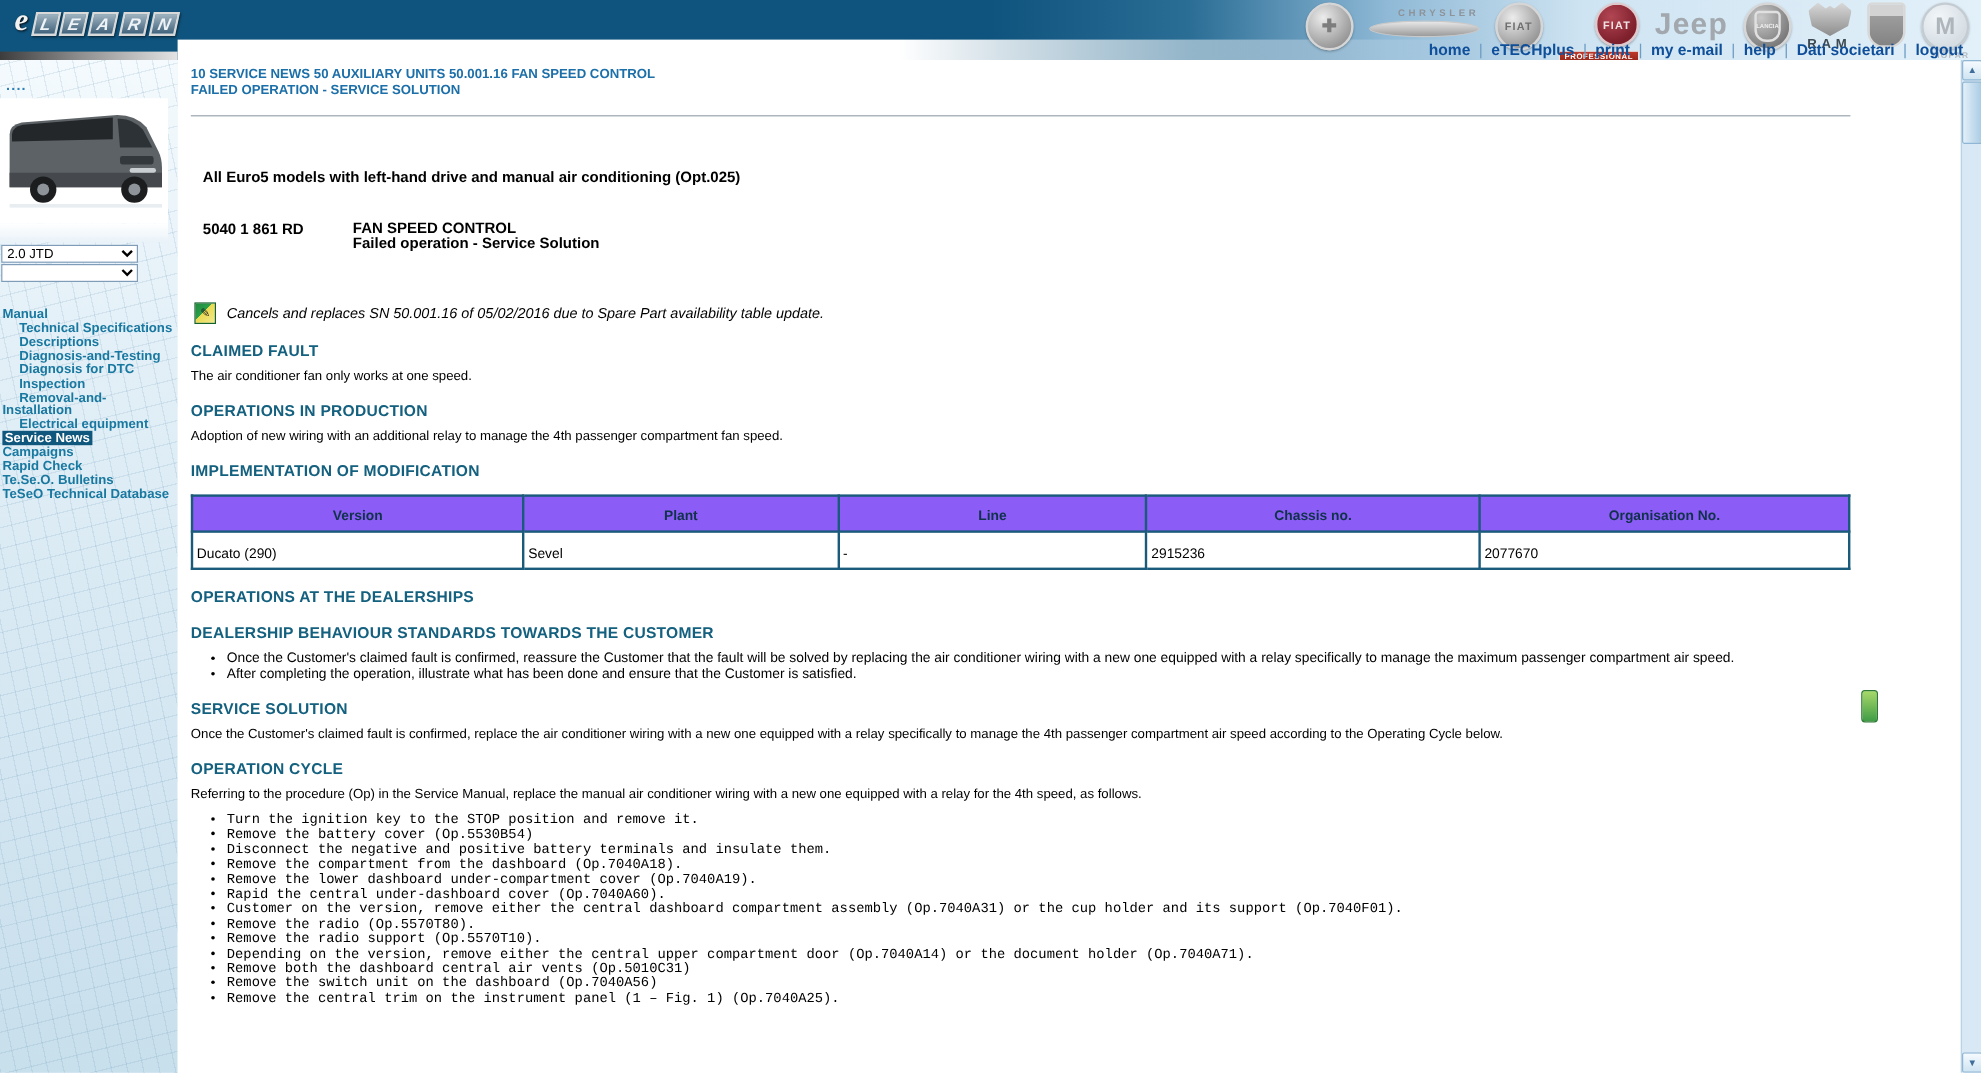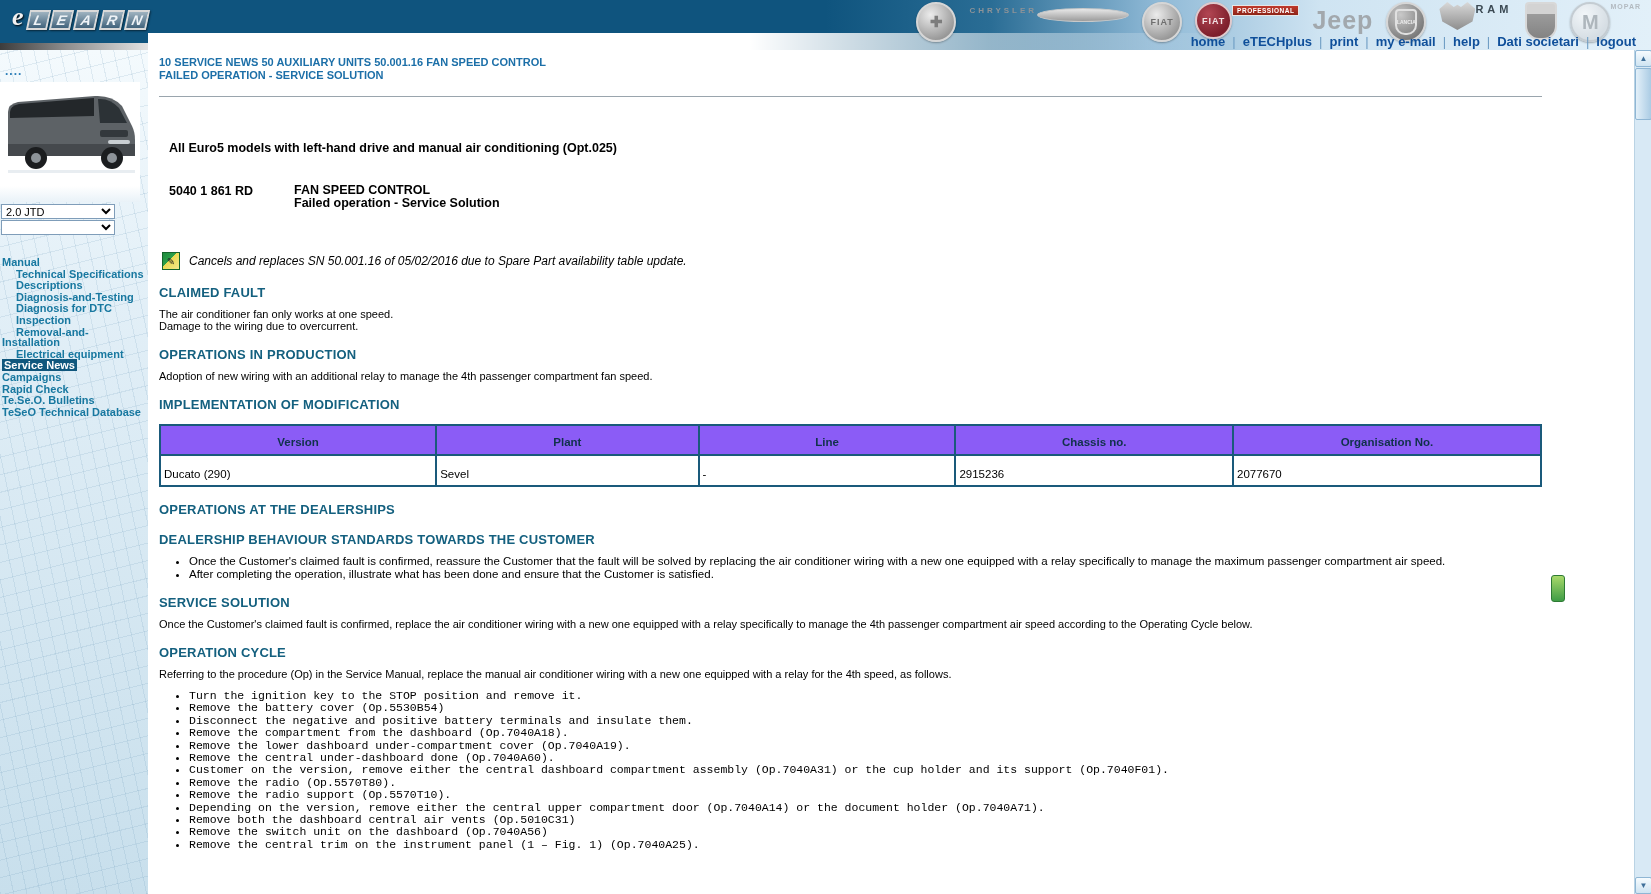--- a/index.html
+++ b/index.html
@@ -26,21 +26,21 @@
     display:inline-block; font:italic bold 26px/24px "Liberation Serif", serif;
     color:#f2f2f2; margin-right:4px; text-shadow:1px 1px 2px #000;
   }
   .elogo .lbox {
     display:inline-block; border:2px solid #d9d9d9; margin-right:3px; padding:0 4px;
     font:italic bold 14px/16px "Liberation Sans", sans-serif; color:#eef3f7;
     background:linear-gradient(180deg,#9fb3c0,#41637c);
     transform:skewX(-12deg); box-shadow:1px 1px 2px rgba(0,0,0,.55);
   }
   .brands { position:absolute; top:2px; right:10px; display:flex; align-items:flex-start; gap:13px; }
-  .brand { display:flex; flex-direction:row; align-items:flex-start; }
+  .brand { display:flex; flex-direction:column; align-items:flex-end; }
   .bcircle {
     width:40px; height:40px; border-radius:50%;
     background:radial-gradient(circle at 35% 30%, #ececec, #a8a8a8 60%, #7c7c7c);
     border:2px solid #d6d6d6; display:flex; align-items:center; justify-content:center;
     color:#666; font-weight:bold; box-shadow:0 1px 2px rgba(0,0,0,.3);
   }
   .alfa-glyph { font-size:15px; color:#7d7d7d; }
   .chrysler { margin-top:4px; }
   .chrysler .cname { font-size:8px; font-weight:bold; letter-spacing:3px; color:#8d9398; }
   .wing { width:92px; height:14px; border-radius:50%;
@@ -255,21 +255,20 @@
     </div>
 
     <div class="note-row">
       <div class="note-icon">✎</div>
       <span class="note-text">Cancels and replaces SN 50.001.16 of 05/02/2016 due to Spare Part availability table update.</span>
     </div>
 
     <h3 class="sec">CLAIMED FAULT</h3>
     <p class="sec-body">The air conditioner fan only works at one speed.</p>
 
-    <p class="sec-body">Damage to the wiring due to overcurrent.</p>
 
     <h3 class="sec">OPERATIONS IN PRODUCTION</h3>
     <p class="sec-body">Adoption of new wiring with an additional relay to manage the 4th passenger compartment fan speed.</p>
 
     <h3 class="sec">IMPLEMENTATION OF MODIFICATION</h3>
 
     <table class="impl">
       <thead>
         <tr>
           <th style="width:20%">Version</th>
@@ -302,21 +301,21 @@
     <p class="sec-body">Once the Customer's claimed fault is confirmed, replace the air conditioner wiring with a new one equipped with a relay specifically to manage the 4th passenger compartment air speed according to the Operating Cycle below.</p>
 
     <h3 class="sec">OPERATION CYCLE</h3>
     <p class="sec-body">Referring to the procedure (Op) in the Service Manual, replace the manual air conditioner wiring with a new one equipped with a relay for the 4th speed, as follows.</p>
     <ul class="steps">
       <li>Turn the ignition key to the STOP position and remove it.</li>
       <li>Remove the battery cover (Op.5530B54)</li>
       <li>Disconnect the negative and positive battery terminals and insulate them.</li>
       <li>Remove the compartment from the dashboard (Op.7040A18).</li>
       <li>Remove the lower dashboard under-compartment cover (Op.7040A19).</li>
-      <li>Remove the central under-dashboard done (Op.7040A60).</li>
+      <li>Rapid the central under-dashboard cover (Op.7040A60).</li>
       <li>Customer on the version, remove either the central dashboard compartment assembly (Op.7040A31) or the cup holder and its support (Op.7040F01).</li>
       <li>Remove the radio (Op.5570T80).</li>
       <li>Remove the radio support (Op.5570T10).</li>
       <li>Depending on the version, remove either the central upper compartment door (Op.7040A14) or the document holder (Op.7040A71).</li>
       <li>Remove both the dashboard central air vents (Op.5010C31)</li>
       <li>Remove the switch unit on the dashboard (Op.7040A56)</li>
       <li>Remove the central trim on the instrument panel (1 – Fig. 1) (Op.7040A25).</li>
     </ul>
   </div>
 </div>

